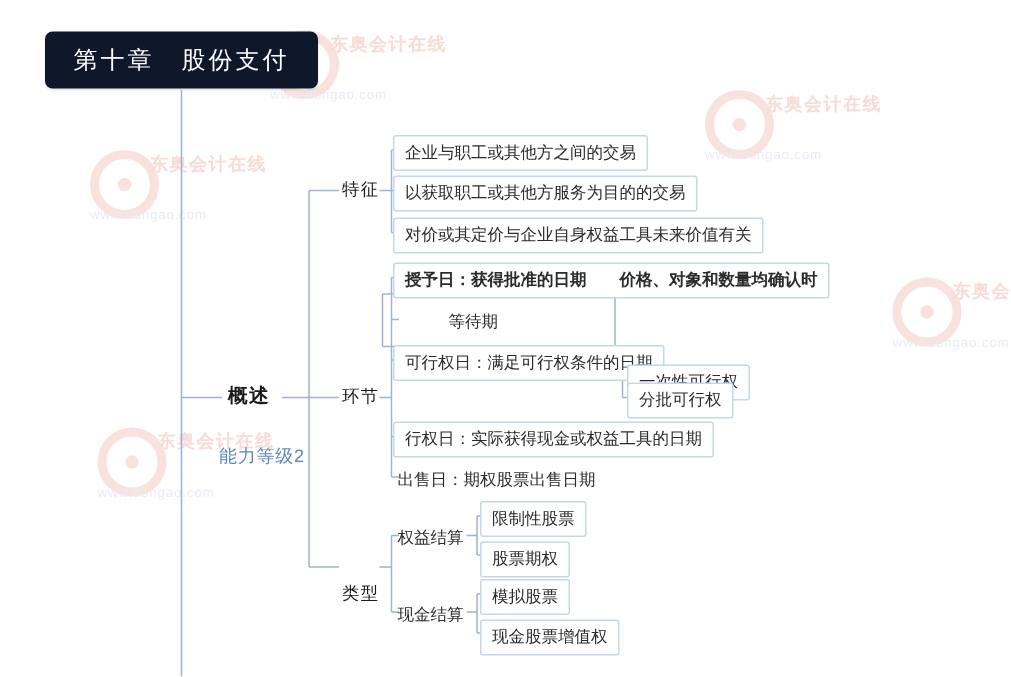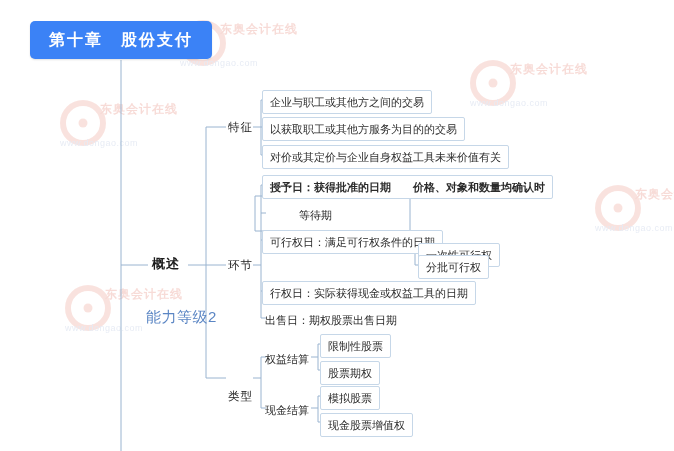--- a/index.html
+++ b/index.html
@@ -66,25 +66,25 @@
     white-space: nowrap;
     letter-spacing: 0.5px;
   }
   
   .title-box {
     position: absolute;
     left: 30px;
     top: 21px;
     width: 182px;
     height: 38px;
-    background: #3b82f6;
+    background: #0f172a;
     border-radius: 5px;
     color: #ffffff;
     font-size: 16px;
-    font-weight: bold;
+    font-weight: normal;
     display: flex;
     align-items: center;
     justify-content: center;
     letter-spacing: 2px;
     box-shadow: 0 1px 2px rgba(0,0,0,0.12);
   }
   
   .node {
     position: absolute;
     font-size: 11px;
@@ -108,25 +108,24 @@
     color: #1b1b1b;
     letter-spacing: 1px;
   }
   .node.branch {
     font-size: 11.5px;
     color: #1b1b1b;
     letter-spacing: 1px;
   }
   .level-tag {
     position: absolute;
-    font-size: 15px;
+    font-size: 12px;
     color: #5b86c4;
     letter-spacing: 0.5px;
     white-space: nowrap;
-    margin-top: 12px;
   }
   
   svg.links {
     position: absolute;
     left: 0;
     top: 0;
     width: 674px;
     height: 451px;
     pointer-events: none;
   }

